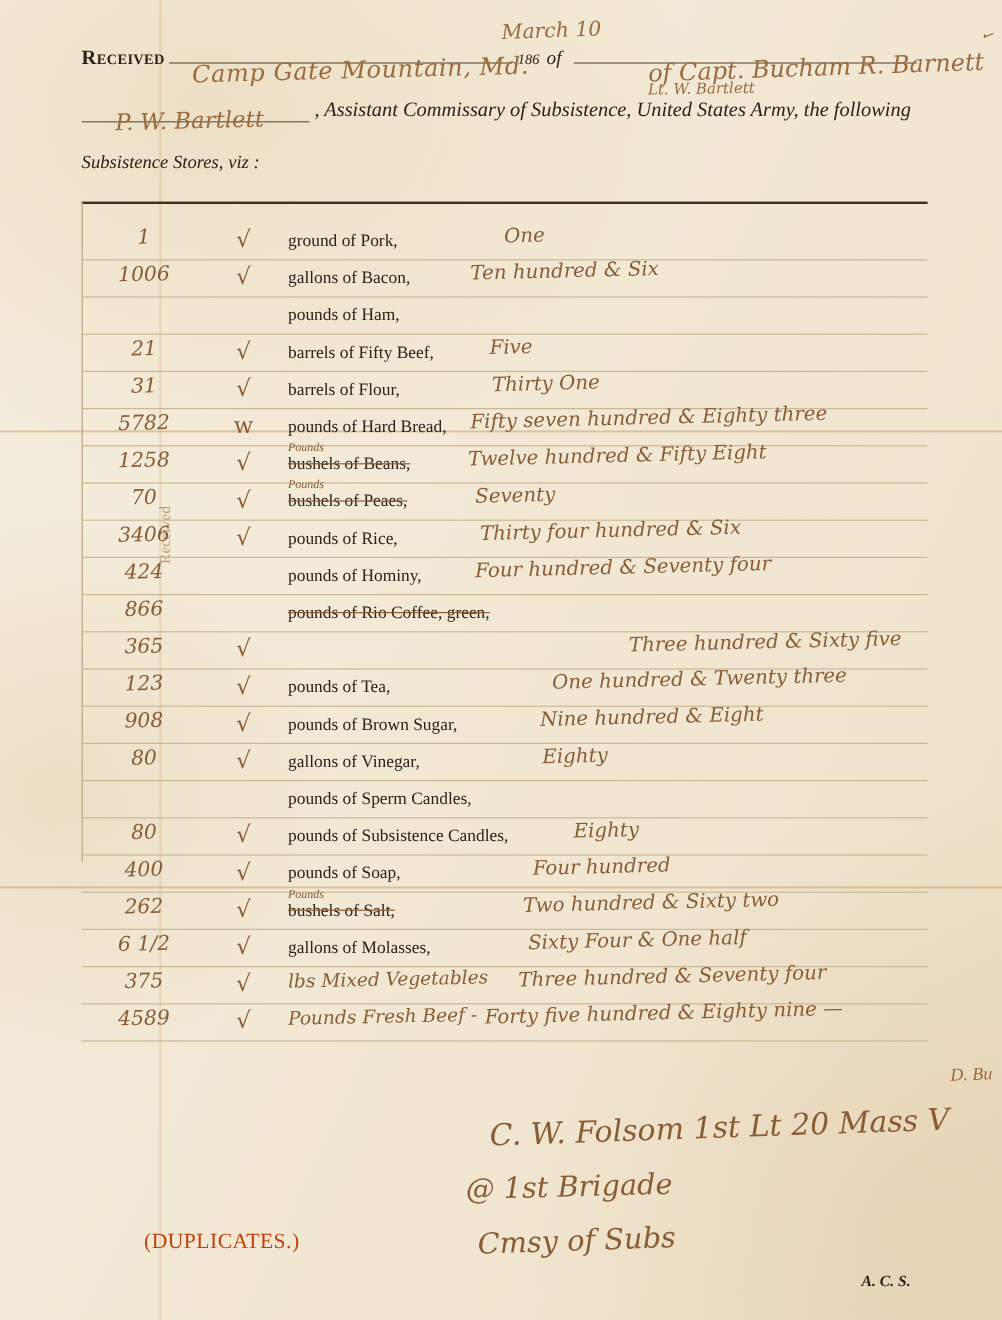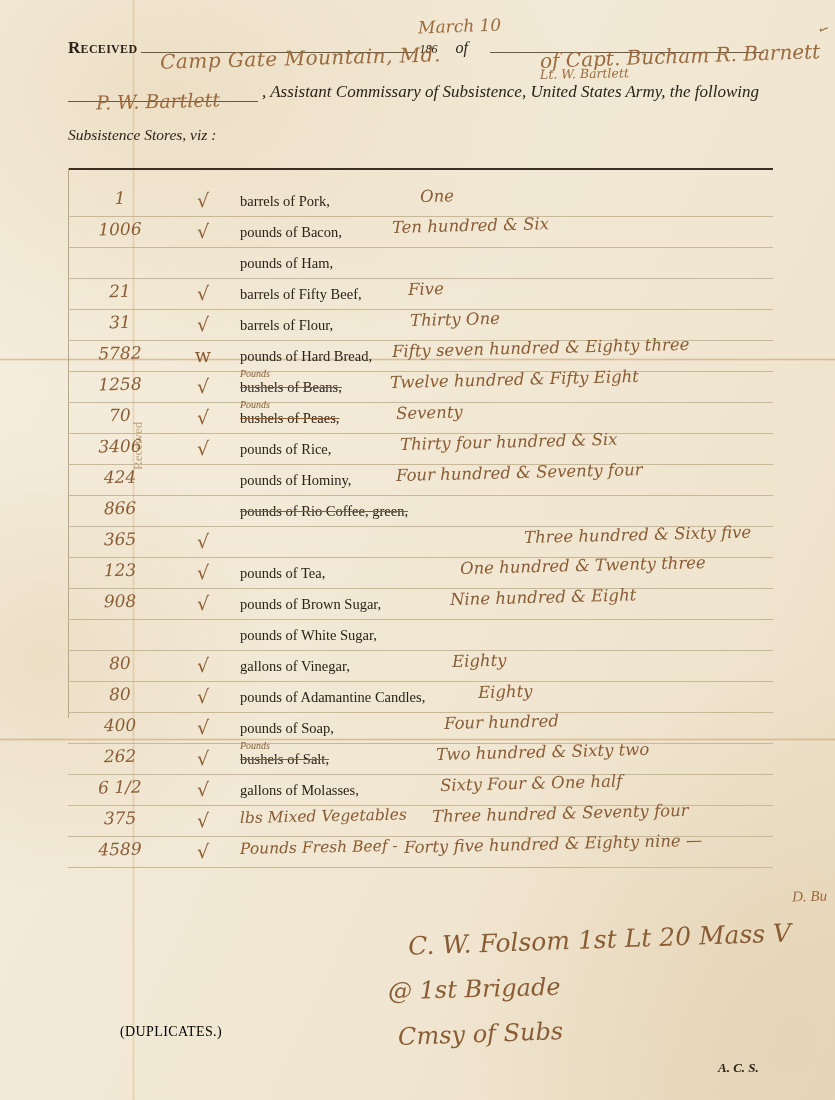--- a/index.html
+++ b/index.html
@@ -68,21 +68,21 @@
     height: 14px;
   }
   .year {
     white-space: nowrap;
     font-size: 12px;
     font-style: italic;
   }
   .of {
     font-style: italic;
     font-size: 16px;
-    margin: 0 18px;
+    margin: 0 6px;
   }
   .line2 {
     display: flex;
     align-items: flex-end;
     margin-top: 24px;
     font-size: 17px;
     font-style: italic;
   }
   .line2 .rule { flex: 0 0 190px; margin-left: 0; }
   .line2 .txt { white-space: nowrap; }
@@ -253,24 +253,24 @@
     font-size: 24px;
     font-family: "DejaVu Serif", serif;
     font-style: italic;
     color: #8a5c33;
     transform: rotate(-2deg);
     white-space: nowrap;
   }
   .dup {
     position: absolute;
     left: 120px; top: 1024px;
-    font-size: 14px;
+    font-size: 18px;
     font-variant: small-caps;
     letter-spacing: .4px;
-    color: #000000;
+    color: #c2410c;
   }
   .acs {
     position: absolute;
     left: 718px; top: 1060px;
     font-size: 13px;
     font-weight: bold;
     font-style: italic;
     color: #2b2218;
   }
   .edge-mark {
@@ -337,27 +337,27 @@
   <div class="hand hs-name2">of Capt. Bucham R. Barnett</div>
   <div class="hand hs-sub1">Lt. W. Bartlett</div>
   <div class="hand hs-line2">P. W. Bartlett</div>
   <div class="edge-mark">✓</div>
   <div class="side-mark">Received</div>
 
   <div class="table" id="table-body">
       <div class="row">
         <div class="col-qty">1</div>
         <div class="col-check">√</div>
-        <div class="col-item"><span>barrels of Pork,</span></div>
+        <div class="col-item"><span>ground of Pork,</span></div>
         <div class="col-hand" style="left: 352px;">One</div>
       </div>
       <div class="row">
         <div class="col-qty">1006</div>
         <div class="col-check">√</div>
-        <div class="col-item"><span>pounds of Bacon,</span></div>
+        <div class="col-item"><span>gallons of Bacon,</span></div>
         <div class="col-hand" style="left: 324px;">Ten hundred &amp; Six</div>
       </div>
       <div class="row">
         <div class="col-qty"></div>
         <div class="col-check"></div>
         <div class="col-item"><span>pounds of Ham,</span></div>
       </div>
       <div class="row">
         <div class="col-qty">21</div>
         <div class="col-check">√</div>
@@ -416,34 +416,34 @@
         <div class="col-item"><span>pounds of Tea,</span></div>
         <div class="col-hand" style="left: 392px;">One hundred &amp; Twenty three</div>
       </div>
       <div class="row">
         <div class="col-qty">908</div>
         <div class="col-check">√</div>
         <div class="col-item"><span>pounds of Brown Sugar,</span></div>
         <div class="col-hand" style="left: 382px;">Nine hundred &amp; Eight</div>
       </div>
       <div class="row">
+        <div class="col-qty">80</div>
+        <div class="col-check">√</div>
+        <div class="col-item"><span>gallons of Vinegar,</span></div>
+        <div class="col-hand" style="left: 384px;">Eighty</div>
+      </div>
+      <div class="row">
         <div class="col-qty"></div>
         <div class="col-check"></div>
-        <div class="col-item"><span>pounds of White Sugar,</span></div>
+        <div class="col-item"><span>pounds of Sperm Candles,</span></div>
       </div>
       <div class="row">
         <div class="col-qty">80</div>
         <div class="col-check">√</div>
-        <div class="col-item"><span>gallons of Vinegar,</span></div>
-        <div class="col-hand" style="left: 384px;">Eighty</div>
-      </div>
-      <div class="row">
-        <div class="col-qty">80</div>
-        <div class="col-check">√</div>
-        <div class="col-item"><span>pounds of Adamantine Candles,</span></div>
+        <div class="col-item"><span>pounds of Subsistence Candles,</span></div>
         <div class="col-hand" style="left: 410px;">Eighty</div>
       </div>
       <div class="row">
         <div class="col-qty">400</div>
         <div class="col-check">√</div>
         <div class="col-item"><span>pounds of Soap,</span></div>
         <div class="col-hand" style="left: 376px;">Four hundred</div>
       </div>
       <div class="row">
         <div class="col-qty">262</div>

